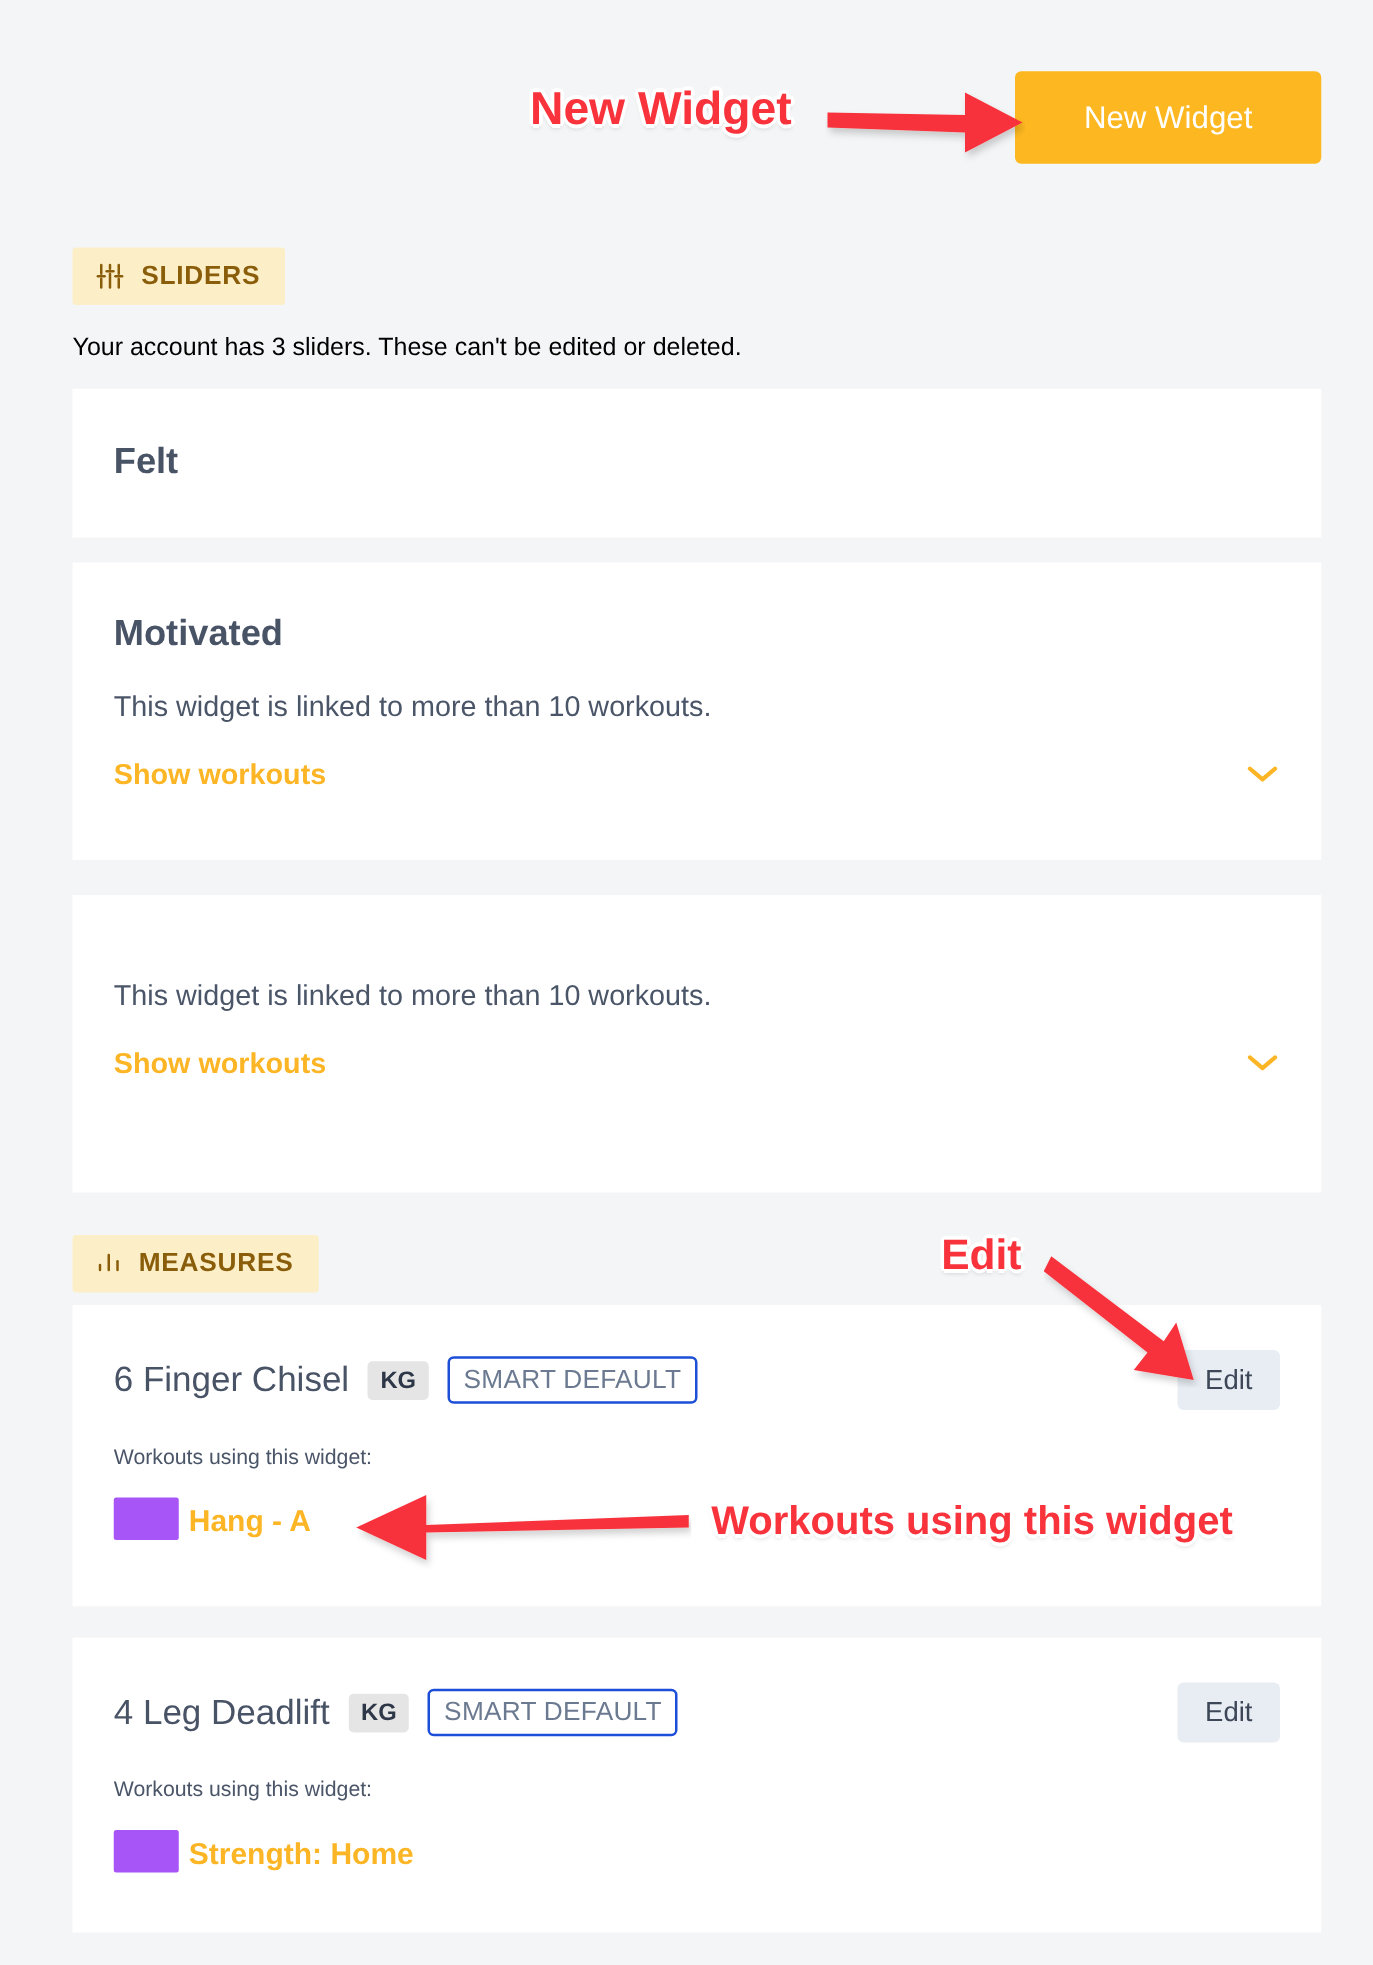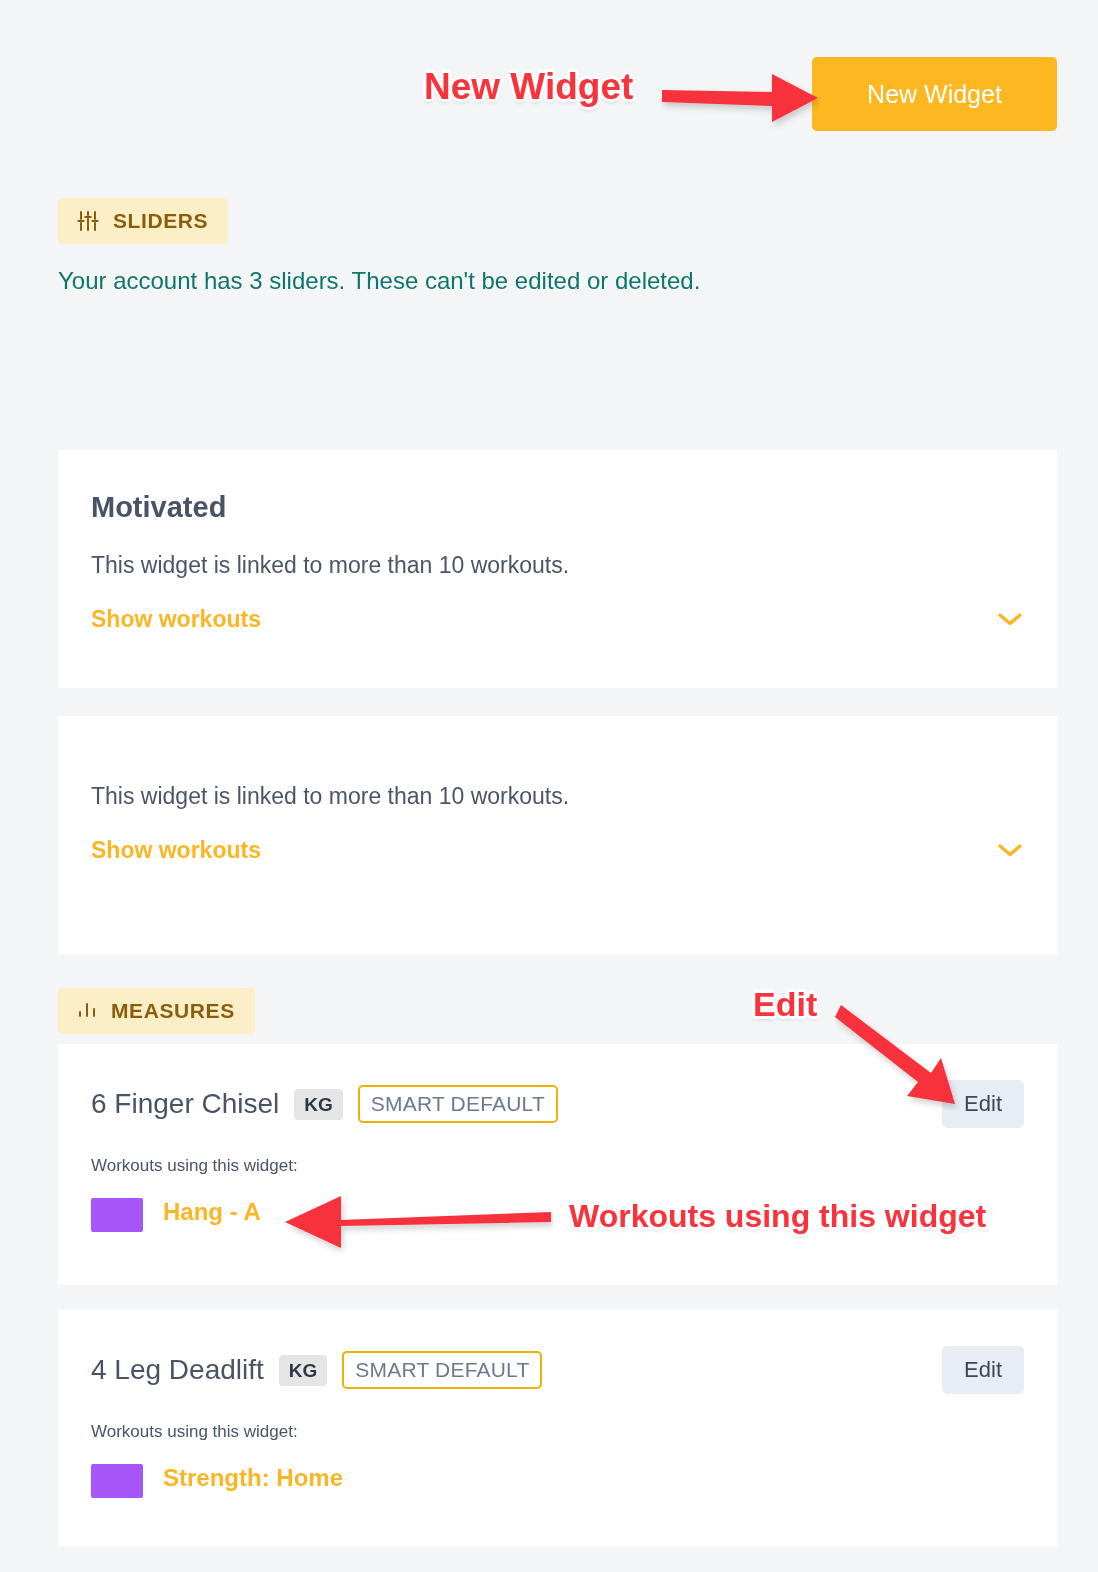--- a/index.html
+++ b/index.html
@@ -52,22 +52,22 @@
     border-radius: 3px;
     padding: 11px 20px 11px 18px;
     color: #8a5d0b;
     font-weight: bold;
     font-size: 21px;
     letter-spacing: 0.6px;
   }
   .badge-icon { display: flex; align-items: center; }
 
   .section-note {
-    font-size: 24px;
-    color: #0f766e;
+    font-size: 20px;
+    color: #000000;
     line-height: 1.3;
   }
 
   
   .card {
     background: #ffffff;
     width: 999px;
     margin-left: 58px;
     padding: 0 0;
     position: relative;
@@ -119,21 +119,21 @@
   .unit-badge {
     background: #e5e5e5;
     color: #2d3748;
     font-weight: bold;
     font-size: 19px;
     border-radius: 4px;
     padding: 6px 10px;
     line-height: 1;
   }
   .smart-default {
-    border: 2px solid #eab308;
+    border: 2px solid #1d4ed8;
     border-radius: 5px;
     color: #6b7a90;
     font-size: 21px;
     padding: 6px 11px 7px 11px;
     line-height: 1;
     letter-spacing: 0.2px;
   }
   .edit-btn {
     background: #e7edf3;
     border: none;
@@ -145,22 +145,22 @@
     cursor: pointer;
     line-height: 1;
   }
   .workouts-label {
     font-size: 17px;
     color: #4a5568;
     margin-top: 28px;
   }
   .workout-item {
     display: flex;
-    align-items: flex-start;
-    gap: 20px;
+    align-items: flex-end;
+    gap: 8px;
     margin-top: 22px;
   }
   .workout-swatch {
     width: 52px; height: 34px;
     border-radius: 2px;
   }
   .workout-name {
     font-size: 24px;
     font-weight: bold;
     color: #fcb524;
@@ -207,20 +207,25 @@
             <line x1="19" y1="14" x2="19" y2="21"></line>
           <line x1="16.3" y1="12" x2="21.7" y2="12"></line>
         </svg>
       </span>
       <span>SLIDERS</span>
     </div>
   </div>
 
   <div class="section-note" style="position:absolute; left:58px; top:265px;">Your account has 3 sliders. These can't be edited or deleted.</div>
 
+  <div class="card" style="position:absolute; top:311px; height:119px;">
+    <div class="card-inner" style="padding-top:41px;">
+      <div class="card-title">Felt</div>
+    </div>
+  </div>
 
   <div class="card" style="position:absolute; top:450px; height:238px;">
     <div class="card-inner" style="padding-top:40px;">
       <div class="card-title">Motivated</div>
       <div class="card-desc">This widget is linked to more than 10 workouts.</div>
       <div class="card-link-row">
         <span class="show-workouts">Show workouts</span>
         <span class="chevron">
           <svg width="28" height="18" viewBox="0 0 28 18" fill="none" stroke="#fcb524" stroke-width="3.4" stroke-linecap="round" stroke-linejoin="round">
             <polyline points="4,5 14,13.5 24,5"></polyline>

